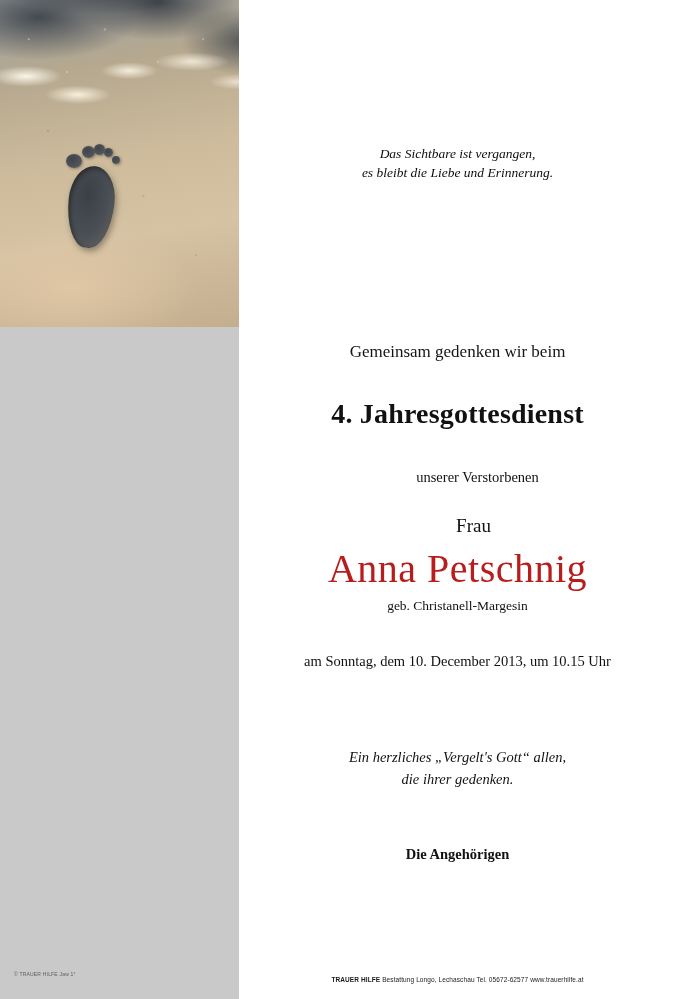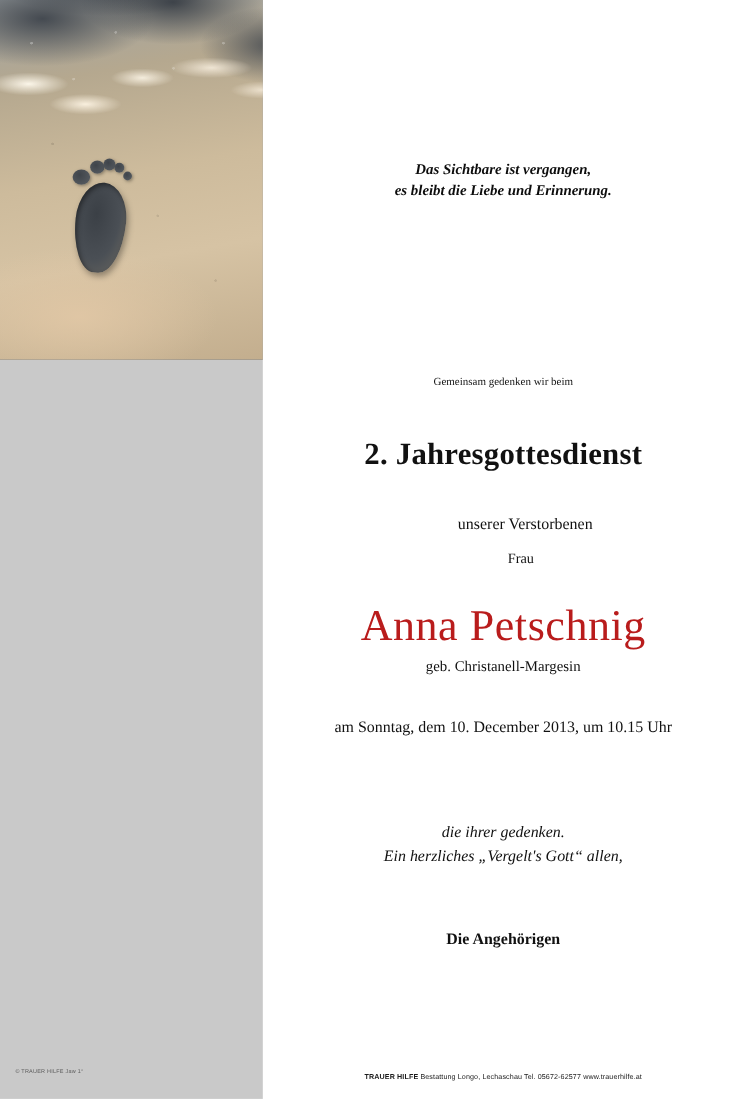--- a/index.html
+++ b/index.html
@@ -133,32 +133,32 @@
     text-align: center;
     color: #111111;
   }
 
   .verse {
     position: absolute;
     left: 0;
     right: 0;
     top: 144px;
     font-style: italic;
-    font-weight: 700;
+    font-weight: 400;
     font-size: 13.5px;
     line-height: 19px;
     color: #0d0d0d;
   }
 
   .intro {
     position: absolute;
     left: 0;
     right: 0;
     top: 342px;
-    font-size: 10px;
+    font-size: 17px;
     color: #141414;
   }
 
   .occasion {
     position: absolute;
     left: 0;
     right: 0;
     top: 398px;
     font-size: 28px;
     font-weight: 700;
@@ -171,22 +171,22 @@
     right: 0;
     top: 469px;
     font-size: 14.5px;
     padding-left: 40px;
   }
 
   .salutation {
     position: absolute;
     left: 0;
     right: 0;
-    top: 500px;
-    font-size: 13px;
+    top: 515px;
+    font-size: 19px;
     padding-left: 32px;
   }
 
   .name {
     position: absolute;
     left: 0;
     right: 0;
     top: 546px;
     font-size: 40px;
     letter-spacing: .5px;
@@ -265,37 +265,37 @@
 
 <div class="page">
 
   <div class="verse">
     <div>Das Sichtbare ist vergangen,</div>
     <div>es bleibt die Liebe und Erinnerung.</div>
   </div>
 
   <div class="intro">Gemeinsam gedenken wir beim</div>
 
-  <div class="occasion">2. Jahresgottesdienst</div>
+  <div class="occasion">4. Jahresgottesdienst</div>
 
   <div class="relation">unserer Verstorbenen</div>
 
   <div class="salutation">Frau</div>
 
   <div class="name">Anna Petschnig</div>
 
   <div class="maiden">geb. Christanell-Margesin</div>
 
   <div class="details">
     <div>am Sonntag, dem 10. December 2013, um 10.15 Uhr</div>
   </div>
 
   <div class="thanks">
+    <div>Ein herzliches „Vergelt's Gott“ allen,</div>
     <div>die ihrer gedenken.</div>
-    <div>Ein herzliches „Vergelt's Gott“ allen,</div>
   </div>
 
   <div class="signature">Die Angehörigen</div>
 
   <div class="footer">
     <b>TRAUER HILFE</b><span> Bestattung Longo, Lechaschau Tel. 05672-62577 www.trauerhilfe.at</span>
   </div>
 
 </div>
 

